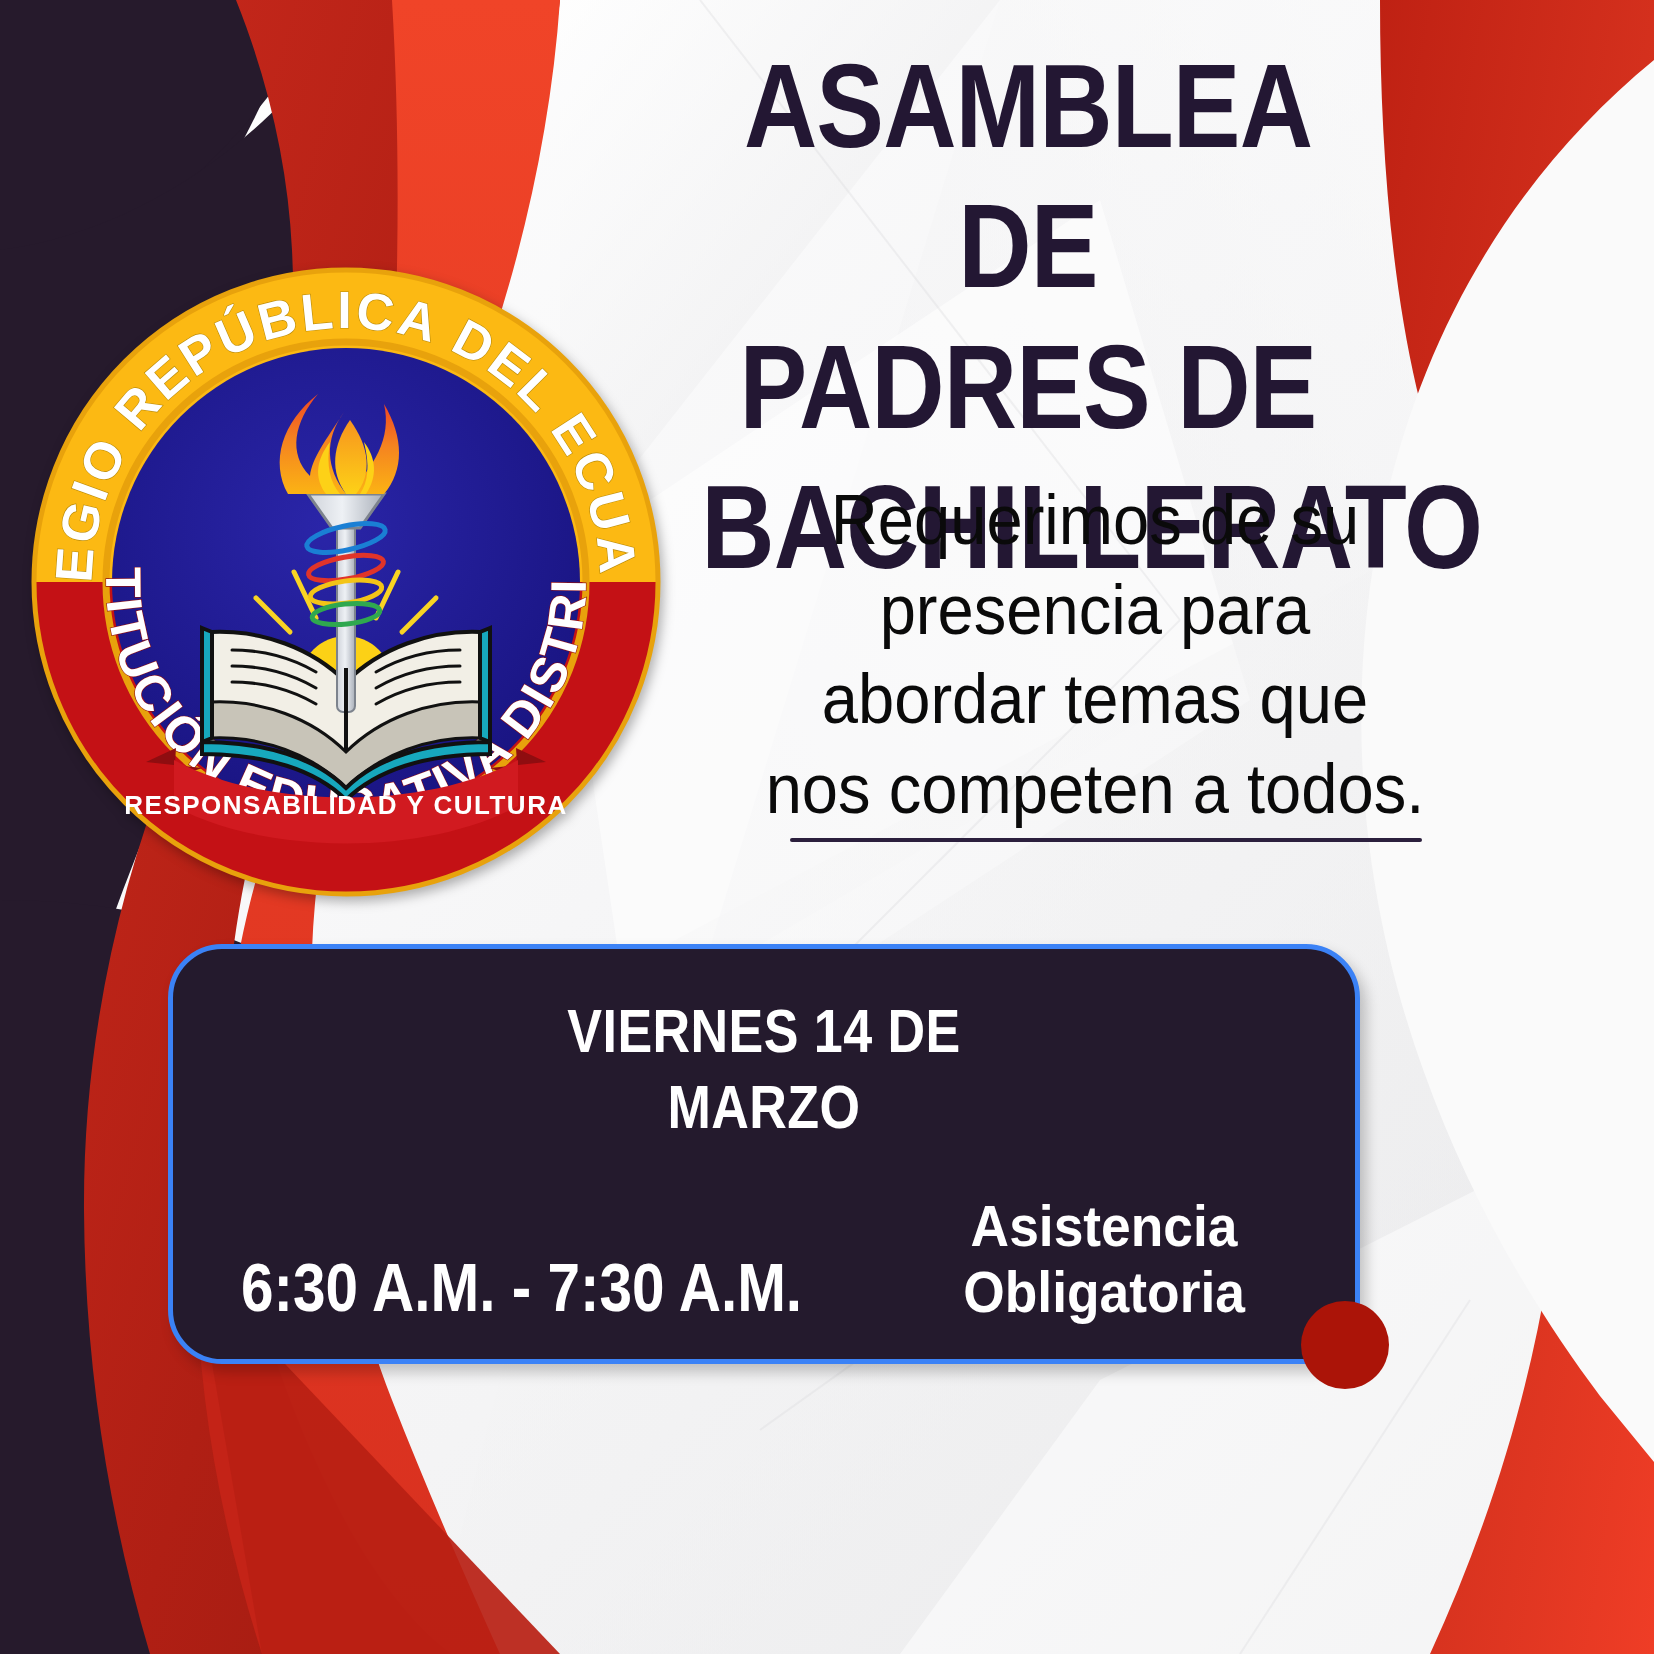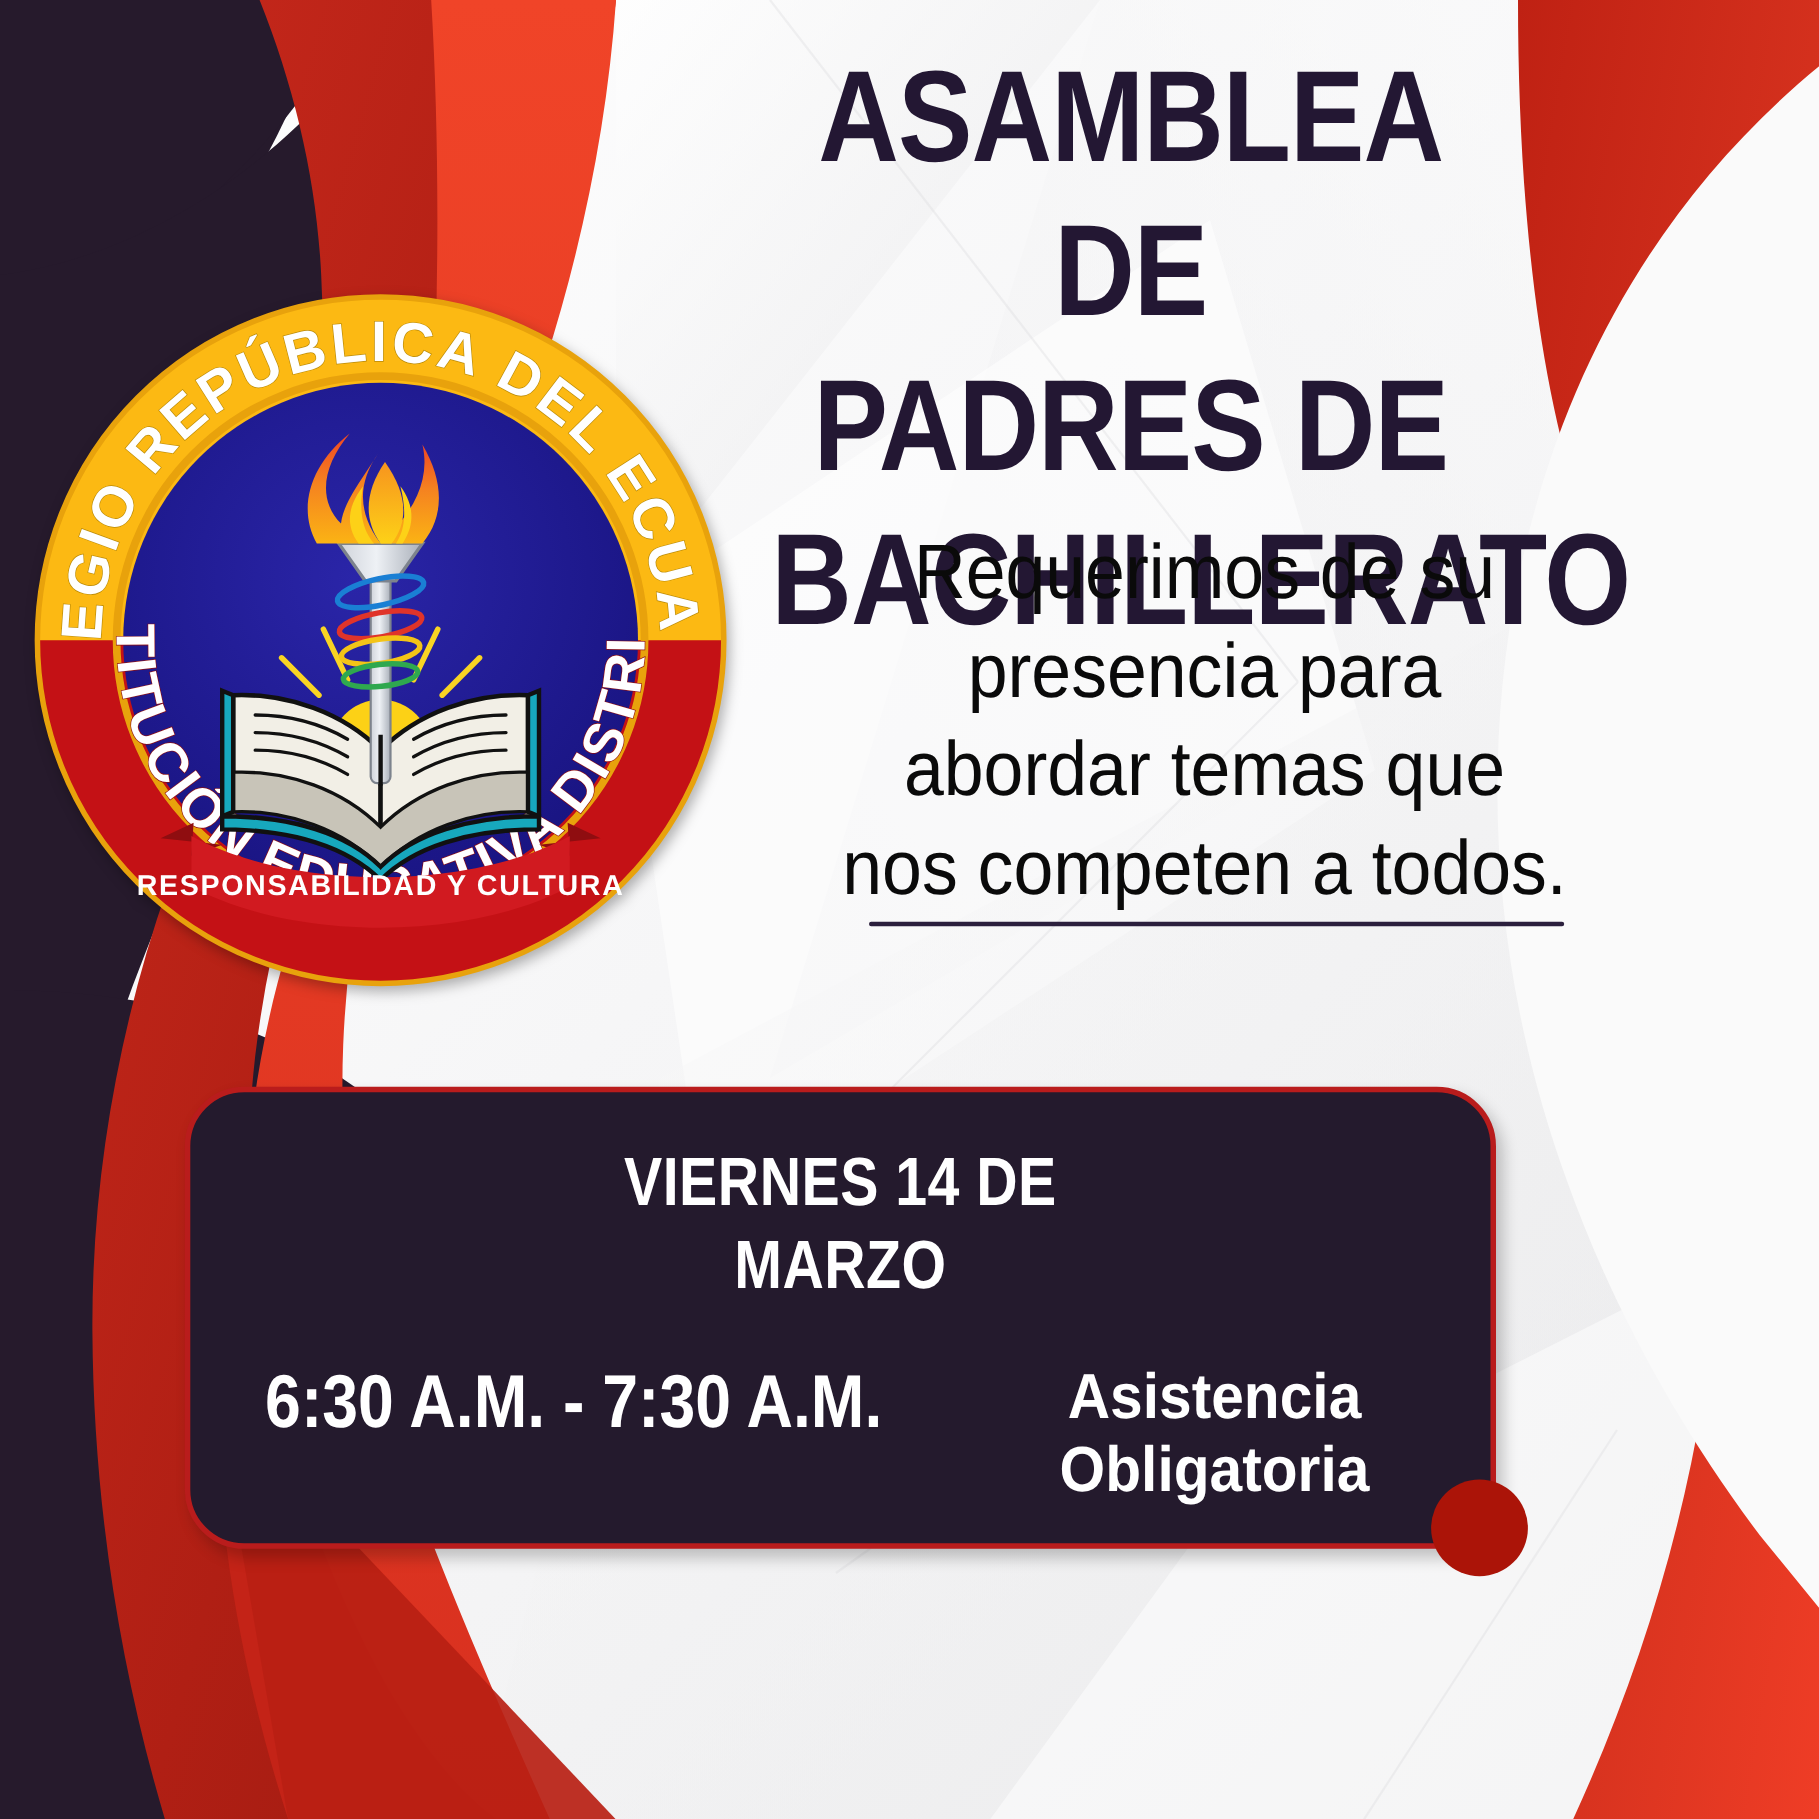--- a/index.html
+++ b/index.html
@@ -59,45 +59,45 @@
     position:absolute;
     left:790px;top:838px;
     width:632px;height:4px;
     background:#2b1f3d;
     border-radius:2px;
   }
 
   
   .card{
     position:absolute;
-    left:168px;top:988px;
+    left:168px;top:944px;
     width:1192px;height:420px;
     background:#241a2d;
-    border:5px solid #b91c1c;
+    border:5px solid #3b82f6;
     border-radius:54px;
     box-sizing:border-box;
     box-shadow:6px 8px 14px rgba(0,0,0,.22);
   }
   .card-date{
     position:absolute;
     left:0;top:44px;width:100%;
     text-align:center;
     color:#ffffff;
     font-weight:bold;
     font-size:62px;
     line-height:1.22;
     transform:scaleX(.84);
     transform-origin:center top;
     letter-spacing:.5px;
   }
   .card-bottom{
     position:absolute;
     left:0;bottom:34px;width:100%;
     display:flex;
-    align-items:flex-start;
+    align-items:flex-end;
     justify-content:space-between;
     padding:0 72px 0 68px;
     box-sizing:border-box;
   }
   .card-time{
     color:#ffffff;
     font-weight:bold;
     font-size:68px;
     line-height:1.1;
     white-space:nowrap;

